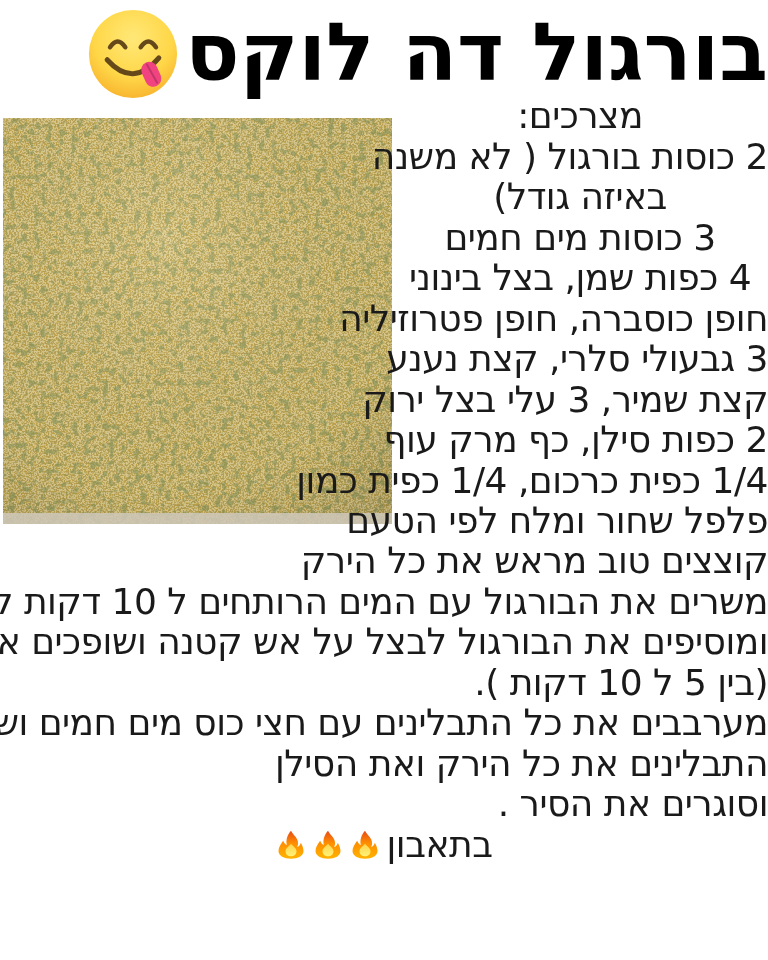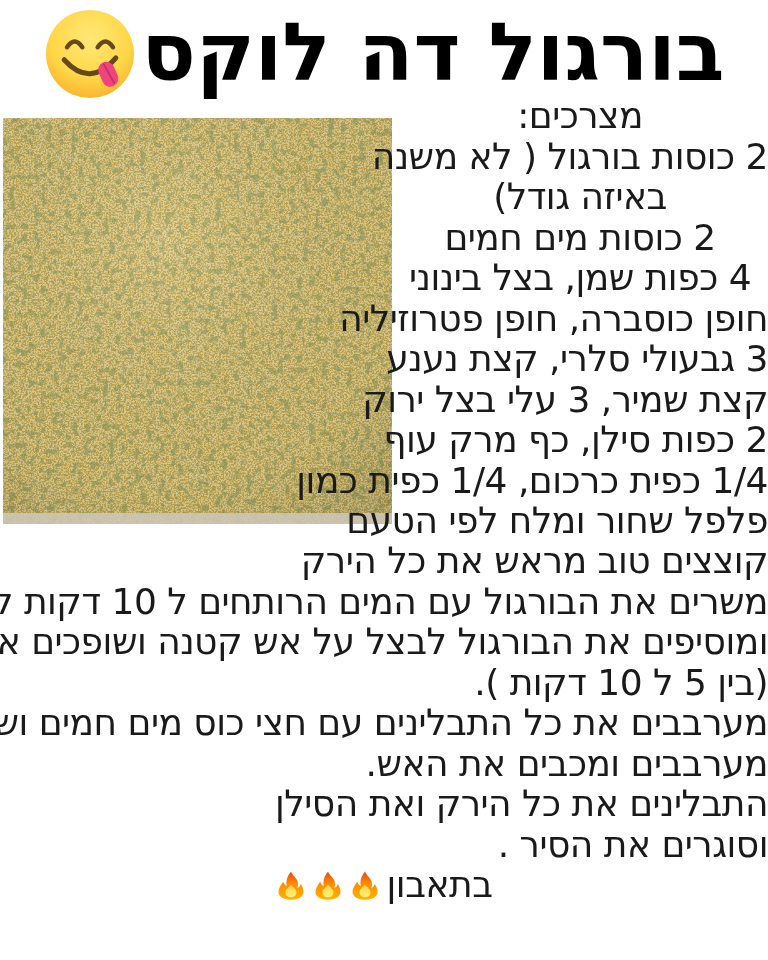--- a/index.html
+++ b/index.html
@@ -4,21 +4,21 @@
 <style>
   :root { --text:#1a1a1a; --bg:#ffffff; }
   html,body{margin:0;padding:0;background:var(--bg);}
   .page{
     position:relative; width:768px; height:960px; background:var(--bg);
     overflow:hidden; font-family:"DejaVu Sans","Liberation Sans",sans-serif;
     color:var(--text); direction:rtl;
   }
   .title-row{
     position:absolute; top:0; left:0; right:0; height:106px;
-    display:flex; direction:rtl; justify-content:center; align-items:center; gap:6px;
+    display:flex; direction:rtl; justify-content:flex-start; align-items:center; gap:6px;
   }
   .title-row h1{
     margin:0; font-size:80px; font-weight:700; color:#000;
     white-space:pre; line-height:1;
   }
   .emoji-face{width:92px; height:92px; flex:0 0 auto; margin-top:2px;}
   .photo{
     position:absolute; left:3px; top:118px; width:389px; height:406px;
   }
   .photo svg{display:block;}
@@ -117,37 +117,36 @@
       <rect width="389" height="406" filter="url(#herbs)" opacity="0.6"></rect>
       <rect width="389" height="406" fill="url(#photoShade)"></rect>
       <rect y="395" width="389" height="11" fill="#cfc8ba" opacity="0.85"></rect>
     </svg>
   </div>
 
   <section class="ingredients">
     <div class="line">מצרכים:</div>
     <div class="line">2 כוסות בורגול ( לא משנה</div>
     <div class="line">באיזה גודל)</div>
-    <div class="line">2 כוסות מים חמים</div>
+    <div class="line">3 כוסות מים חמים</div>
     <div class="line">4 כפות שמן, בצל בינוני</div>
     <div class="line">חופן כוסברה, חופן פטרוזיליה</div>
     <div class="line">3 גבעולי סלרי, קצת נענע</div>
     <div class="line">קצת שמיר, 3 עלי בצל ירוק</div>
     <div class="line">2 כפות סילן, כף מרק עוף</div>
     <div class="line">1/4 כפית כרכום, 1/4 כפית כמון</div>
     <div class="line">פלפל שחור ומלח לפי הטעם</div>
   </section>
 
   <section class="instructions">
     <div class="line">קוצצים טוב מראש את כל הירק</div>
     <div class="line">משרים את הבורגול עם המים הרותחים ל 10 דקות לפחות, (על כל</div>
     <div class="line">ומוסיפים את הבורגול לבצל על אש קטנה ושופכים את הנוזלים.</div>
     <div class="line">(בין 5 ל 10 דקות ).</div>
     <div class="line">מערבבים את כל התבלינים עם חצי כוס מים חמים ושופכים כפית ,</div>
-    <div class="line">מערבבים ומכבים את האש.</div>
     <div class="line">התבלינים את כל הירק ואת הסילן</div>
     <div class="line">וסוגרים את הסיר .</div>
 
     <div class="footer-line">
       <span class="line">בתאבון</span>
       <svg class="flame" viewBox="0 0 36 36" xmlns="http://www.w3.org/2000/svg" xmlns:xlink="http://www.w3.org/1999/xlink" aria-hidden="true">
           <use href="#flameShape" xlink:href="#flameShape"></use>
         </svg>
       <svg class="flame" viewBox="0 0 36 36" xmlns="http://www.w3.org/2000/svg" xmlns:xlink="http://www.w3.org/1999/xlink" aria-hidden="true">
           <use href="#flameShape" xlink:href="#flameShape"></use>

